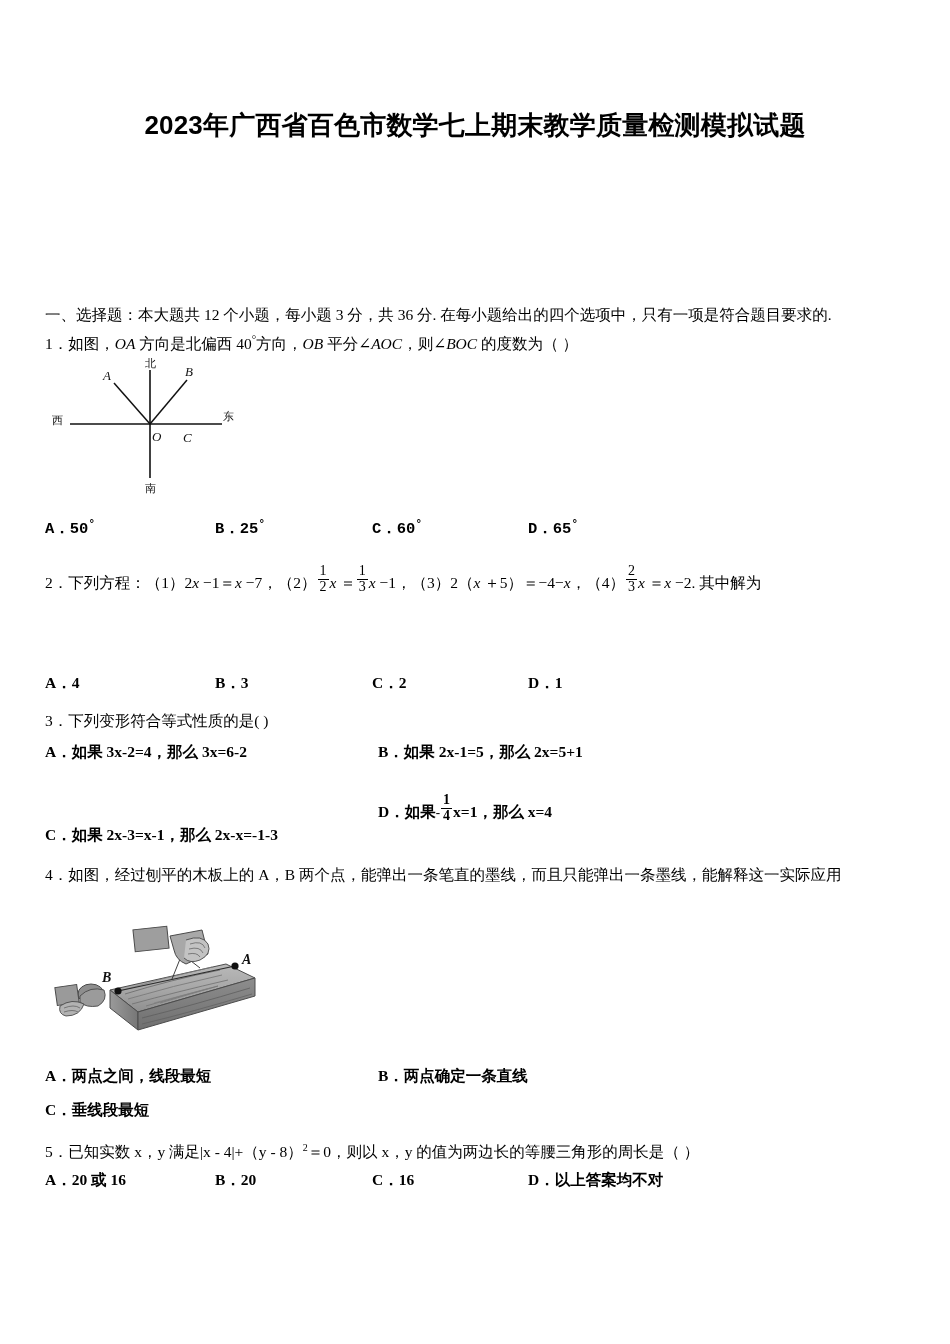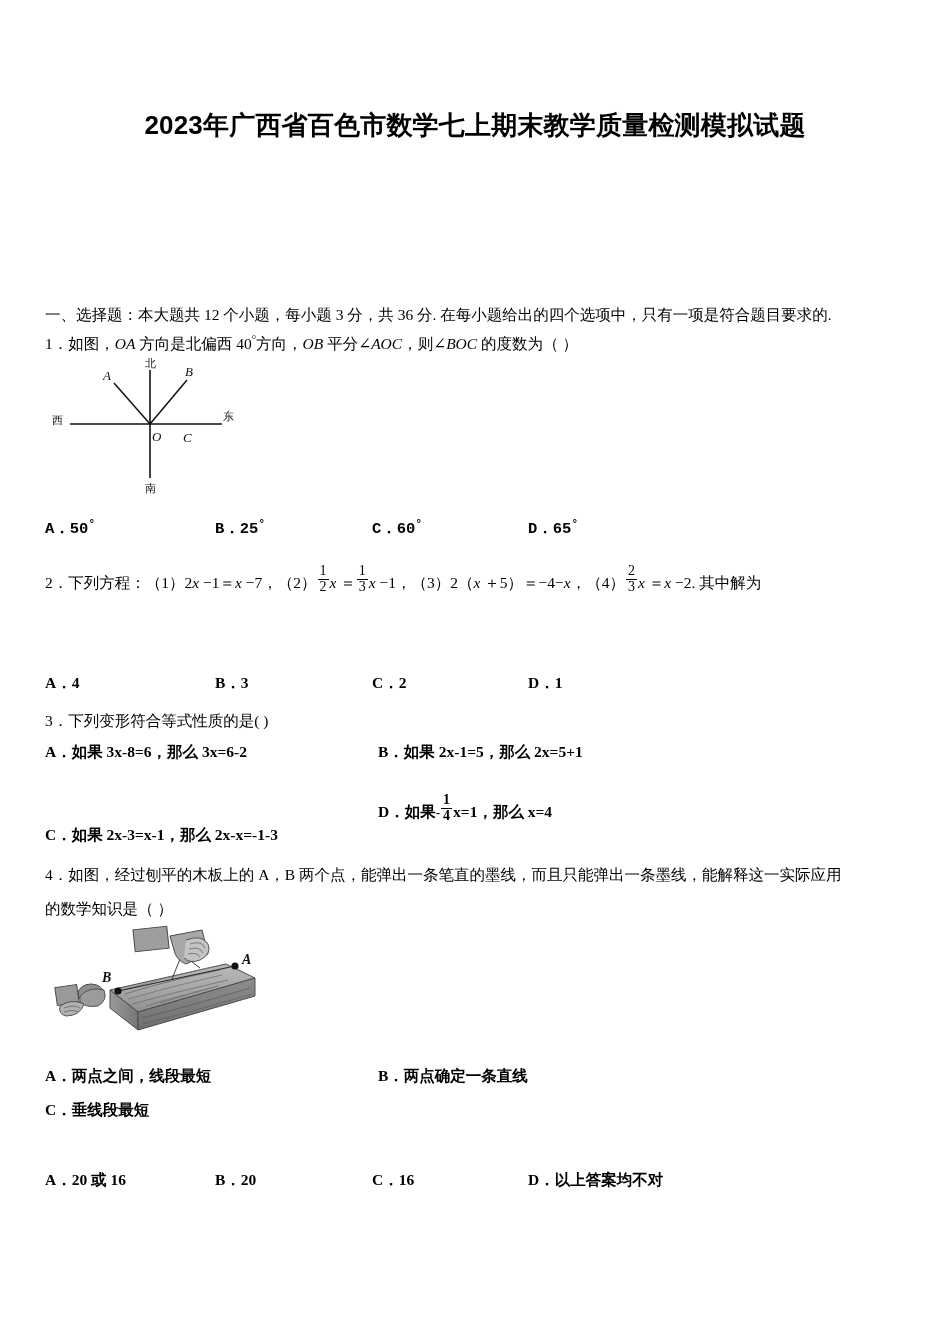--- a/index.html
+++ b/index.html
@@ -139,34 +139,31 @@
     <span class="opt opt-bold" style="left:215px; top:0;"><span>B．</span><span class="otxt">3</span></span>
     <span class="opt opt-bold" style="left:372px; top:0;"><span>C．</span><span class="otxt">2</span></span>
     <span class="opt opt-bold" style="left:528px; top:0;"><span>D．</span><span class="otxt">1</span></span>
   </div>
 
   <div class="qline" style="left:45px; top:708px; width:880px;">
     <span>3．</span><span>下列变形符合等式性质的是(   )</span>
   </div>
 
   <div class="opt-row" style="left:0; top:742px; width:950px; height:24px;">
-    <span class="opt opt-bold" style="left:45px; top:0;"><span>A．</span><span class="otxt">如果 3x-8=6，那么 3x=6-2</span></span>
+    <span class="opt opt-bold" style="left:45px; top:0;"><span>A．</span><span class="otxt">如果 3x-2=4，那么 3x=6-2</span></span>
     <span class="opt opt-bold" style="left:378px; top:0;"><span>B．</span><span class="otxt">如果 2x-1=5，那么 2x=5+1</span></span>
   </div>
 
   <div class="opt-row" style="left:0; top:797px; width:950px; height:24px;">
     <span class="opt opt-bold" style="left:45px; top:0;margin-top:28px;"><span>C．</span><span class="otxt">如果 2x-3=x-1，那么 2x-x=-1-3</span></span>
     <span class="opt opt-bold" style="left:378px; top:0;"><span>D．</span><span class="otxt">如果</span><span class="otxt" style="font-size:13px;">-</span><span class="frac"><span class="num">1</span><span class="den">4</span></span><span class="otxt">x=1，那么 x=4</span></span>
   </div>
 
   <div class="qline" style="left:45px; top:862px; width:885px;">
     <span>4．</span><span>如图，经过刨平的木板上的 A，B 两个点，能弹出一条笔直的墨线，而且只能弹出一条墨线，能解释这一实际应用</span>
-  </div>
-  <div class="qline" style="left:45px; top:896px; width:880px;">
-    <span>的数学知识是（     ）</span>
   </div>
 
   <div class="fig" style="left:50px; top:920px;">
     <svg width="225" height="132" viewBox="0 0 225 132">
       <defs>
         <linearGradient id="woodTop" x1="0" y1="0" x2="0" y2="1">
           <stop offset="0%" stop-color="#b9b9b9"></stop>
           <stop offset="55%" stop-color="#a6a6a6"></stop>
           <stop offset="100%" stop-color="#8f8f8f"></stop>
         </linearGradient>
@@ -222,20 +219,23 @@
 
   <div class="opt-row" style="left:0; top:1066px; width:950px; height:24px;">
     <span class="opt opt-bold" style="left:45px; top:0;"><span>A．</span><span class="otxt">两点之间，线段最短</span></span>
     <span class="opt opt-bold" style="left:378px; top:0;"><span>B．</span><span class="otxt">两点确定一条直线</span></span>
   </div>
 
   <div class="opt-row" style="left:0; top:1100px; width:950px; height:24px;">
     <span class="opt opt-bold" style="left:45px; top:0;"><span>C．</span><span class="otxt">垂线段最短</span></span>
   </div>
 
+  <div class="qline" style="left:45px; top:1135px; width:885px;">
+    <span>5．</span><span>已知实数 x，y 满足|x - 4|+（y - 8）</span><span class="sup">2</span><span>＝0，则以 x，y 的值为两边长的等腰三角形的周长是（    ）</span>
+  </div>
 
   <div class="opt-row" style="left:0; top:1170px; width:950px; height:24px;">
     <span class="opt opt-bold" style="left:45px; top:0;"><span>A．</span><span class="otxt">20 或 16</span></span>
     <span class="opt opt-bold" style="left:215px; top:0;"><span>B．</span><span class="otxt">20</span></span>
     <span class="opt opt-bold" style="left:372px; top:0;"><span>C．</span><span class="otxt">16</span></span>
     <span class="opt opt-bold" style="left:528px; top:0;"><span>D．</span><span class="otxt">以上答案均不对</span></span>
   </div>
 
 </div>
 

